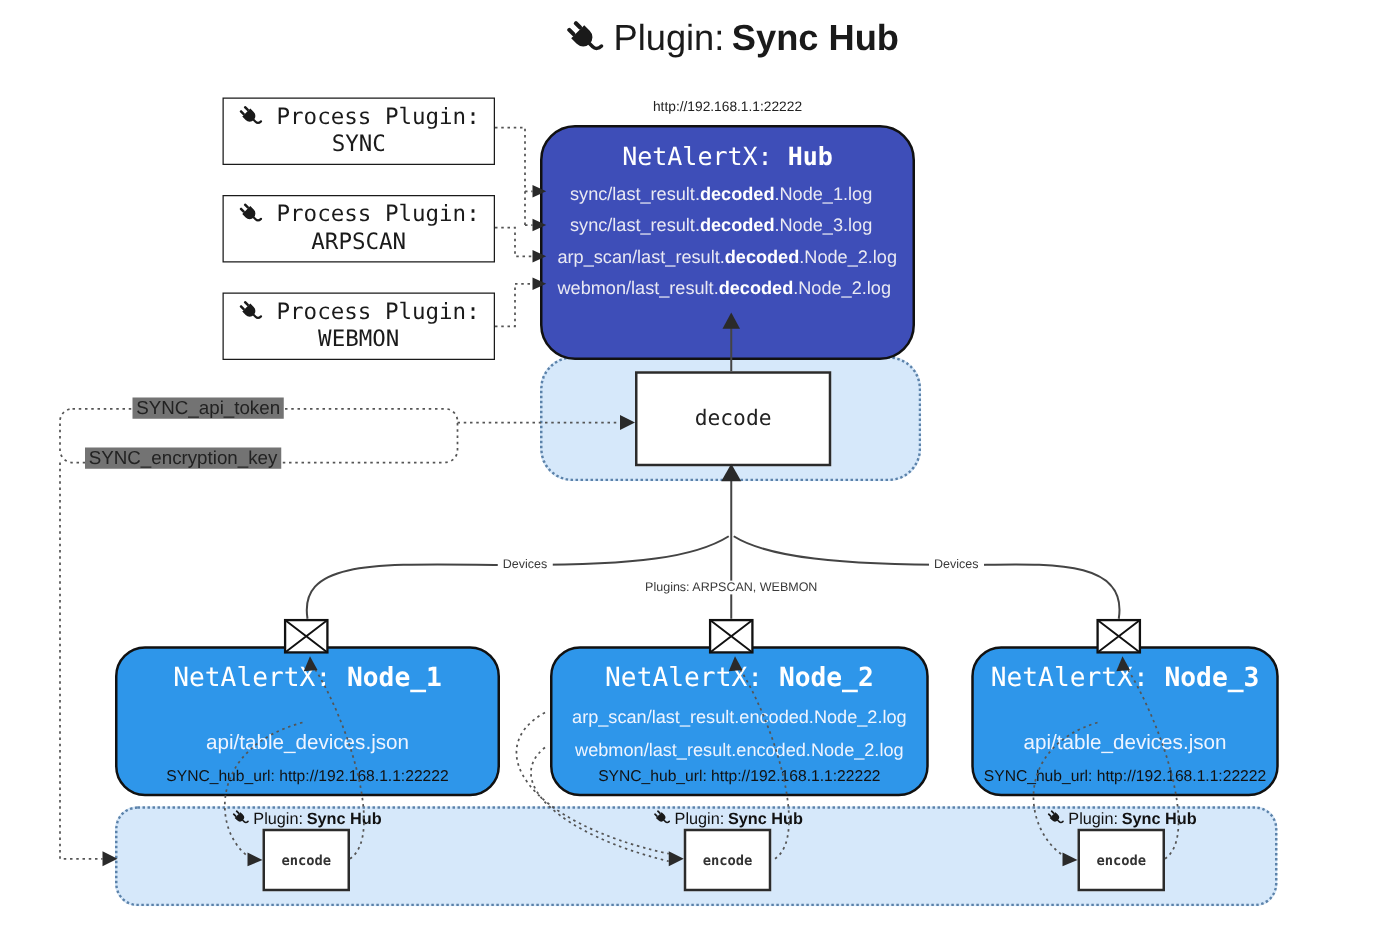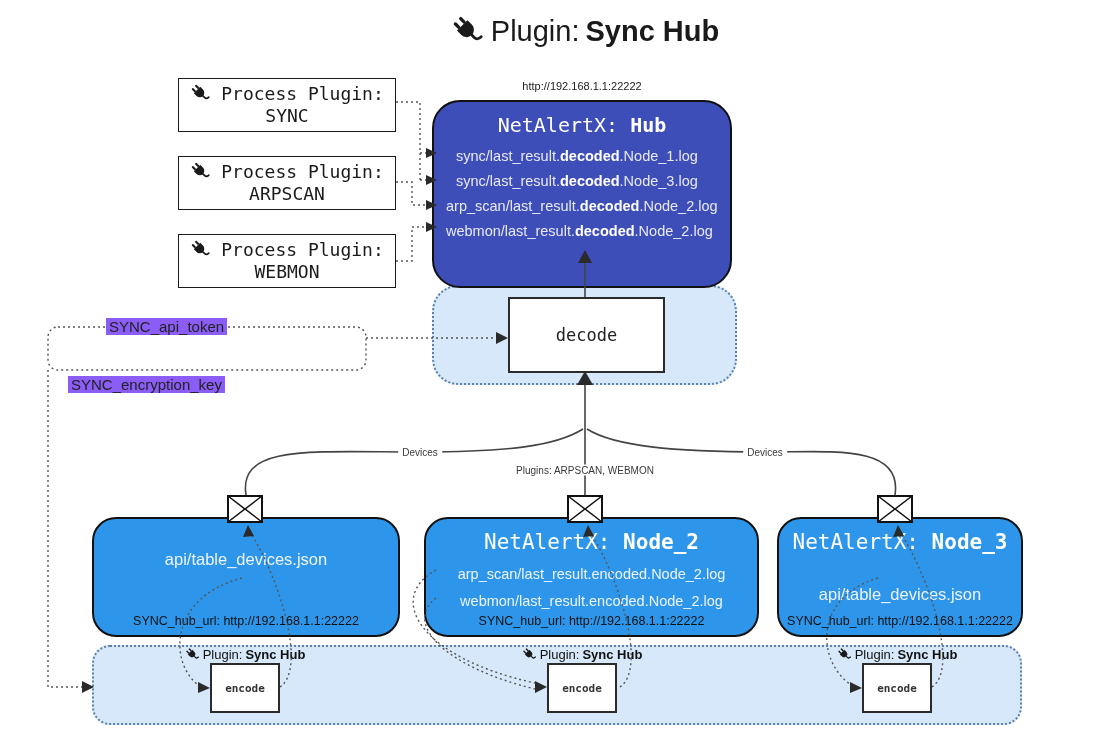--- a/index.html
+++ b/index.html
@@ -31,24 +31,24 @@
     font-size:11px;color:#222;z-index:2;}
 
   
   .decode-wrap{position:absolute;left:432px;top:285px;width:305px;height:100px;
     background:#d6e8fa;border:2px dotted #5b82aa;border-radius:26px;box-sizing:border-box;z-index:1;}
   .decode-box{position:absolute;left:508px;top:297px;width:157px;height:76px;background:#fff;
     border:2px solid #2b2b2b;box-sizing:border-box;display:flex;align-items:center;
     justify-content:center;font-size:17px;color:#222;z-index:2;}
 
   
-  .secret{position:absolute;background:#8b5cf6;padding:0 3px;font-size:15px;color:#222;
+  .secret{position:absolute;background:#737373;padding:0 3px;font-size:15px;color:#222;
     white-space:nowrap;z-index:6;}
   .secret.tok{left:106px;top:318px;}
-  .secret.key{left:68px;top:376px;}
+  .secret.key{left:68px;top:358px;}
 
   
   .edge-label{position:absolute;transform:translate(-50%,-50%);background:#fff;
     padding:0 4px;font-size:10px;color:#3a3a3a;white-space:nowrap;z-index:6;}
 
   
   .node{position:absolute;top:517px;height:120px;background:#2e96ea;border:2px solid #111;
     border-radius:24px;box-sizing:border-box;z-index:2;}
   .node-title{margin-top:11px;text-align:center;font-size:21px;color:#fff;white-space:nowrap;}
   .node-title .bold{font-weight:700;}
@@ -151,24 +151,27 @@
   <div class="decode-box mono">decode</div>
 
   <div class="secret tok">SYNC_api_token</div>
   <div class="secret key">SYNC_encryption_key</div>
 
   <div class="edge-label" style="left:420px;top:452px">Devices</div>
   <div class="edge-label" style="left:765px;top:452px">Devices</div>
   <div class="edge-label" style="left:585px;top:470px">Plugins: ARPSCAN, WEBMON</div>
 
   <div class="node" style="left:92px;width:308px">
+    <div class="node-title mono">
+      <span>NetAlertX: </span><span class="bold">Node_1</span>
+    </div>
     <div class="node-files single">api/table_devices.json</div>
     <div class="node-url">SYNC_hub_url: http://192.168.1.1:22222</div>
   </div>
-  <div class="node" style="left:424px;width:335px">
+  <div class="node" style="left:440px;width:303px">
     <div class="node-title mono">
       <span>NetAlertX: </span><span class="bold">Node_2</span>
     </div>
     <div class="node-files double">
       <div>arp_scan/last_result.encoded.Node_2.log</div>
       <div>webmon/last_result.encoded.Node_2.log</div>
     </div>
     <div class="node-url">SYNC_hub_url: http://192.168.1.1:22222</div>
   </div>
   <div class="node" style="left:777px;width:246px">

